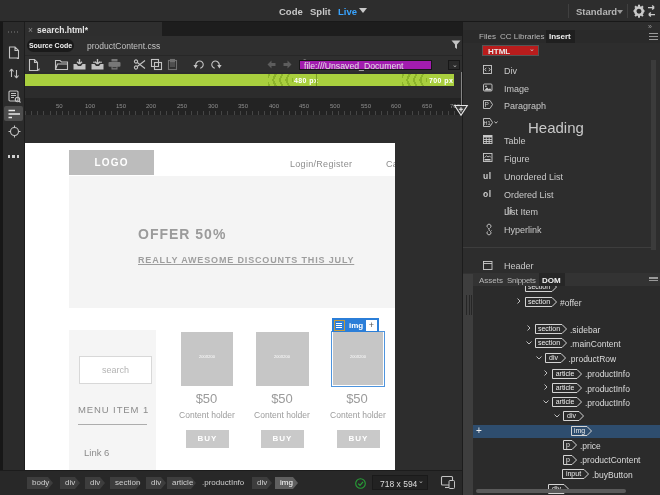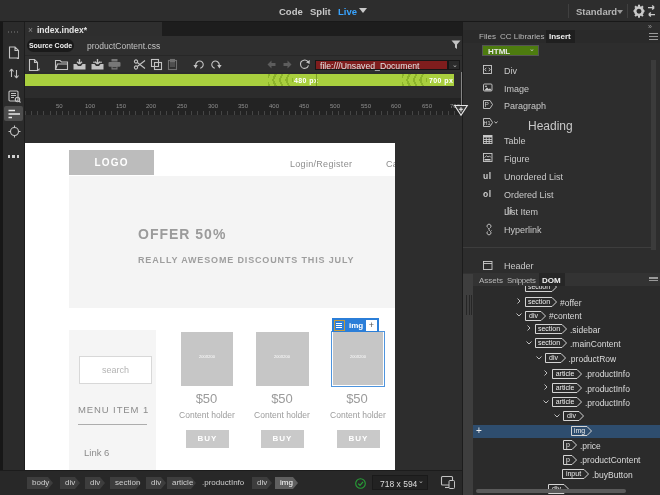--- a/index.html
+++ b/index.html
@@ -117,21 +117,21 @@
       <path d="M6.5 0.5 V3 M6.5 10 V12.5 M0.5 6.5 H3 M10 6.5 H12.5"></path>
     </g>
   </svg>
 
   <div class="abs" style="left:8px;top:133px;width:12px;height:3px;background:repeating-linear-gradient(90deg,#cfcfcf 0 2.5px,transparent 2.5px 4.5px);"></div>
 </div>
 
 <div id="tabrow" class="abs">
   <div id="tab1" class="abs">
     <span class="abs" style="left:3px;top:3px;font-size:8.5px;color:#8a8a8a;">×</span>
-    <span class="abs" style="left:12px;top:2.5px;font-size:8.5px;font-weight:bold;">index.index*</span>
+    <span class="abs" style="left:12px;top:2.5px;font-size:8.5px;font-weight:bold;">search.html*</span>
   </div>
 </div>
 
 <div id="srcrow" class="abs">
   <div class="abs" style="left:2px;top:2.5px;width:47px;height:13px;background:#1a1a1a;border-radius:7px;color:#f0f0f0;font-size:7px;font-weight:bold;text-align:center;line-height:13px;">Source Code</div>
   <span class="abs" style="left:62px;top:4.5px;font-size:8.5px;color:#c2c2c2;">productContent.css</span>
   <svg class="abs" style="left:426px;top:4px" width="10" height="10" viewBox="0 0 10 10">
     <path d="M0.5 0.5 H9.5 L6 4.5 V9 L4 7.5 V4.5 Z" fill="#c3c3c3"></path>
   </svg>
 </div>
@@ -204,21 +204,21 @@
   </svg>
   <svg class="abs" style="left:258px;top:4px" width="9" height="9" viewBox="0 0 9 9">
     <path d="M4.5 0.5 L8.5 4.5 L4.5 8.5 V6 H0.5 V3 H4.5 Z" fill="#5d5d5d"></path>
   </svg>
 
   <svg class="abs" style="left:274px;top:3px" width="11" height="11" viewBox="0 0 11 11">
     <path class="icon" stroke-width="1.4" d="M9.5 3.5 C8.5 1.6 6.6 0.8 4.8 1.2 C2.6 1.7 1.2 3.8 1.6 6 C2 8.2 4.1 9.7 6.3 9.3 C7.9 9 9.1 7.8 9.5 6.3"></path>
     <path d="M10.8 1 L10.6 5 L7 3.2 Z" fill="#c3c3c3"></path>
   </svg>
 
-  <div class="abs" style="left:290px;top:3.5px;width:133px;height:10.5px;background:#7f1d1d;border:1px solid #171717;">
+  <div class="abs" style="left:274px;top:3.5px;width:133px;height:10.5px;background:#a21caf;border:1px solid #171717;">
     <span class="abs" style="left:4px;top:0px;font-size:8.7px;color:#e3e3e3;">file:///Unsaved_Document</span>
   </div>
   <div class="abs" style="left:423px;top:3.5px;width:12px;height:10.5px;background:#2a2a2a;border:1px solid #171717;">
     <span class="abs" style="left:3px;top:0px;font-size:7px;color:#bbb;">⌄</span>
   </div>
 </div>
 
 <div id="belt" class="abs">
   <div id="green" class="abs">
     <div class="chev" style="left:243px;width:25px;"></div>
@@ -255,21 +255,21 @@
 
 <div id="canvas" class="abs">
   <div id="page" class="abs" style="left:0;top:0;width:437px;height:355px;">
 
     <div class="abs pg-grey" style="left:44px;top:7px;width:85px;height:25px;background:#bcbcbc;color:#fff;font-size:10px;font-weight:bold;letter-spacing:1.2px;text-align:center;line-height:25px;">LOGO</div>
     <span class="abs txt" style="left:265px;top:16px;font-size:9px;color:#8d8d8d;letter-spacing:.3px;">Login/Register</span>
     <span class="abs txt" style="left:361px;top:16px;font-size:9px;color:#8d8d8d;letter-spacing:.3px;">Cart</span>
 
     <div class="abs" style="left:44px;top:33px;width:338px;height:132px;background:#f4f4f4;">
       <span class="abs" style="left:69px;top:50px;font-size:14px;font-weight:bold;color:#9b9b9b;letter-spacing:1px;">OFFER 50%</span>
-      <span class="abs" style="left:69px;top:79px;font-size:9px;font-weight:bold;color:#9e9e9e;letter-spacing:0.85px;">REALLY AWESOME DISCOUNTS THIS JULY</span>
+      <span class="abs" style="left:69px;top:79px;font-size:9px;font-weight:bold;color:#9e9e9e;letter-spacing:0.85px;text-decoration:underline;">REALLY AWESOME DISCOUNTS THIS JULY</span>
     </div>
 
     <div class="abs" style="left:44px;top:187px;width:87px;height:168px;background:#f5f5f5;">
       <div class="abs" style="left:10px;top:26px;width:73px;height:28px;background:#fff;border:1px solid #d8d8d8;color:#b4b4b4;font-size:9px;text-align:center;line-height:27px;">search</div>
       <span class="abs" style="left:9px;top:74px;font-size:9.5px;font-weight:normal;color:#8b8b8b;letter-spacing:.9px;">MENU ITEM 1</span>
       <div class="abs" style="left:9px;top:94px;width:69px;height:1px;background:#adadad;"></div>
       <span class="abs" style="left:15px;top:117px;font-size:9.5px;color:#8b8b8b;">Link 6</span>
       <span class="abs" style="left:15px;top:143px;font-size:9.5px;color:#8b8b8b;">Link 2</span>
     </div>
 
@@ -312,21 +312,21 @@
   <span class="abs" style="left:185px;top:1px;font-size:7px;color:#9a9a9a;">»</span>
 
   <div class="abs" style="left:0;top:8px;width:198px;height:13px;background:#2a2a2a;">
     <span class="abs" style="left:16px;top:2px;font-size:8px;color:#b9b9b9;">Files</span>
     <span class="abs" style="left:37px;top:2px;font-size:8px;color:#b9b9b9;">CC Libraries</span>
     <div class="abs" style="left:83px;top:0;width:29px;height:13px;background:#1f1f1f;"></div>
     <span class="abs" style="left:86px;top:2px;font-size:8px;font-weight:bold;color:#f0f0f0;">Insert</span>
     <div class="abs" style="left:186px;top:3px;width:9px;height:7px;background:repeating-linear-gradient(#9a9a9a 0 1.5px,transparent 1.5px 3px);"></div>
   </div>
 
-  <div class="abs" style="left:19px;top:23px;width:57px;height:10.5px;background:#4d7c0f;border:1px solid #555;">
+  <div class="abs" style="left:19px;top:23px;width:57px;height:10.5px;background:#b91c1c;border:1px solid #555;">
     <span class="abs" style="left:5px;top:0.5px;font-size:8px;font-weight:bold;color:#e8e8e8;">HTML</span>
     <span class="abs" style="left:46px;top:-1.5px;font-size:7px;color:#ccc;">⌄</span>
   </div>
   <div class="abs" style="left:188px;top:38px;width:5px;height:190px;background:#3b3b3b;"></div>
 
   <div id="ins" class="abs" style="left:0;top:38px;width:198px;height:212px;">
       <div class="abs" style="left:0;top:5px;width:198px;height:10px;">
         <svg width="15" height="9" viewBox="0 0 15 9" style="left:20px;top:0px;position:absolute;overflow:visible">
           <g class="ic-g">
             <rect x="0.5" y="0.5" width="8" height="8" class="ic"></rect>
@@ -355,21 +355,21 @@
         <span class="abs" style="left:41px;top:0.5px;font-size:9px;color:#c9c9c9;">Paragraph</span>
       </div>
       <div class="abs" style="left:0;top:58px;width:198px;height:10px;">
         <svg width="15" height="9" viewBox="0 0 15 9" style="left:20px;top:0px;position:absolute;overflow:visible">
           <g class="ic-g">
             <path d="M0.5 0.5 H7 L9.5 4.5 L7 8.5 H0.5 Z" class="ic"></path>
             <text x="4" y="6.6" font-size="5.5" fill="#ccc" text-anchor="middle">H1</text>
             <path d="M11.5 3.5 L13 5.2 L14.5 3.5" class="ic"></path>
           </g>
         </svg>
-        <span class="abs" style="left:41px;top:0.5px;font-size:12px;color:#c9c9c9;padding-left:24px;">Heading</span>
+        <span class="abs" style="left:41px;top:0.5px;font-size:15px;color:#c9c9c9;padding-left:24px;">Heading</span>
       </div>
       <div class="abs" style="left:0;top:75px;width:198px;height:10px;">
         <svg width="15" height="9" viewBox="0 0 15 9" style="left:20px;top:0px;position:absolute;overflow:visible">
           <g class="ic-g">
             <rect x="0.5" y="0.5" width="8.5" height="8" class="ic"></rect>
             <rect x="0.5" y="0.5" width="8.5" height="2" fill="#ccc"></rect>
             <path d="M0.5 4.5 H9 M0.5 6.5 H9 M3.3 2.5 V8.5 M6.2 2.5 V8.5" class="ic"></path>
           </g>
         </svg>
         <span class="abs" style="left:41px;top:0.5px;font-size:9px;color:#c9c9c9;">Table</span>
@@ -440,32 +440,20 @@
           <svg class="abs" style="left:44px;top:2.5px" width="4" height="6" viewBox="0 0 4 6">
             <path d="M0.5 0.5 L3 3 L0.5 5.5" fill="none" stroke="#c0c0c0" stroke-width="1"></path>
           </svg>
           <span class="abs" style="left:52px;top:1.5px;">
             <svg width="32" height="10" viewBox="0 0 32 10">
               <path d="M0.5 0.5 H27 L31.5 5 L27 9.5 H0.5 Z" fill="none" stroke="#d4d4d4" stroke-width="1"></path>
               <text x="14" y="7.3" font-size="7" fill="#ececec" text-anchor="middle" font-family="Liberation Sans">section</text>
             </svg>
           </span>
           <span class="abs" style="left:87px;top:2px;font-size:8.5px;color:#dcdcdc;">#offer</span>
-        </div>
-        <div class="abs" style="left:0;top:23.19999999999999px;width:188px;height:13px;">
-          <svg class="abs" style="left:43px;top:4px" width="6" height="4" viewBox="0 0 6 4">
-            <path d="M0.5 0.5 L3 3 L5.5 0.5" fill="none" stroke="#c0c0c0" stroke-width="1"></path>
-          </svg>
-          <span class="abs" style="left:52px;top:1.5px;">
-            <svg width="21" height="10" viewBox="0 0 21 10">
-              <path d="M0.5 0.5 H16 L20.5 5 L16 9.5 H0.5 Z" fill="none" stroke="#d4d4d4" stroke-width="1"></path>
-              <text x="8.5" y="7.3" font-size="7" fill="#ececec" text-anchor="middle" font-family="Liberation Sans">div</text>
-            </svg>
-          </span>
-          <span class="abs" style="left:76px;top:2px;font-size:8.5px;color:#dcdcdc;">#content</span>
         </div>
         <div class="abs" style="left:0;top:36.80000000000001px;width:188px;height:13px;">
           <svg class="abs" style="left:54px;top:2.5px" width="4" height="6" viewBox="0 0 4 6">
             <path d="M0.5 0.5 L3 3 L0.5 5.5" fill="none" stroke="#c0c0c0" stroke-width="1"></path>
           </svg>
           <span class="abs" style="left:62px;top:1.5px;">
             <svg width="32" height="10" viewBox="0 0 32 10">
               <path d="M0.5 0.5 H27 L31.5 5 L27 9.5 H0.5 Z" fill="none" stroke="#d4d4d4" stroke-width="1"></path>
               <text x="14" y="7.3" font-size="7" fill="#ececec" text-anchor="middle" font-family="Liberation Sans">section</text>
             </svg>

